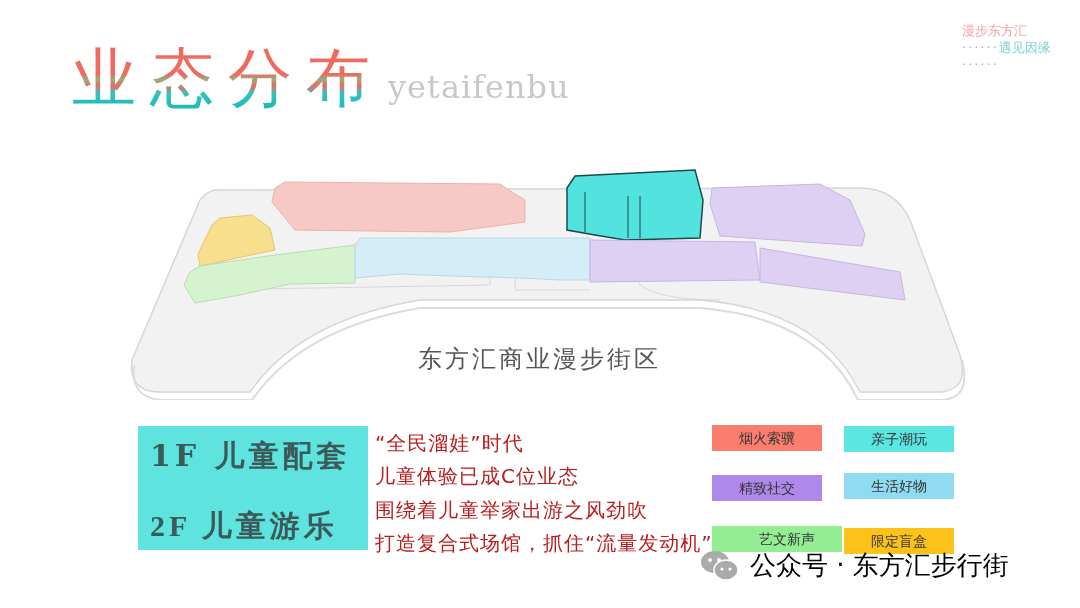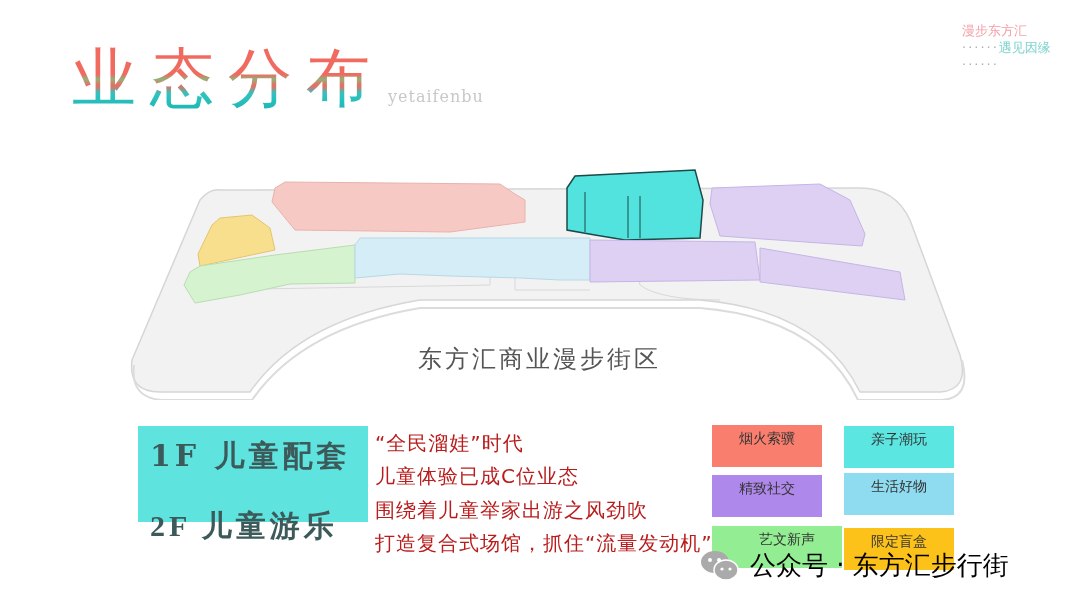--- a/index.html
+++ b/index.html
@@ -1,30 +1,30 @@
 <!DOCTYPE html>
 <html><head>
 <meta charset="utf-8">
 <style>
   html,body{margin:0;padding:0;background:#ffffff;}
   body{width:1080px;height:608px;position:relative;overflow:hidden;font-family:"DejaVu Sans",sans-serif;}
   .title{position:absolute;left:72px;top:42px;display:flex;align-items:flex-end;}
   .title-main{font-size:64px;font-weight:normal;letter-spacing:14px;line-height:72px;
     background:linear-gradient(180deg,#f06a5f 0%,#f06a5f 45%,#8fb37a 52%,#f06a5f 60%,#2ec4c0 72%,#1ab3b3 100%);
     -webkit-background-clip:text;background-clip:text;color:transparent;}
-  .title-sub{font-family:"DejaVu Serif",serif;font-size:16px;color:#c8c8c8;margin-left:4px;margin-bottom:8px;letter-spacing:1px;}
+  .title-sub{font-family:"DejaVu Serif",serif;font-size:32px;color:#c8c8c8;margin-left:4px;margin-bottom:8px;letter-spacing:1px;}
   .brand{position:absolute;left:962px;top:22px;font-size:13px;line-height:17px;color:#f3a0a8;}
   .brand .l2{color:#7fd4cf;}
   .brand .dots{color:#b0b0b0;letter-spacing:2px;}
   .map{position:absolute;left:120px;top:160px;width:860px;height:240px;}
   .map-label{position:absolute;left:418px;top:343px;font-family:"DejaVu Serif",serif;font-size:24px;color:#555;letter-spacing:3px;}
-  .floor-box{position:absolute;left:138px;top:426px;width:230px;height:96px;background:#5ee3df;}
+  .floor-box{position:absolute;left:138px;top:426px;width:230px;height:124px;background:#5ee3df;}
   .floor-row{position:absolute;left:12px;font-family:"DejaVu Serif",serif;font-size:30px;font-weight:bold;color:#3d5a5a;letter-spacing:4px;}
   .desc{position:absolute;left:375px;font-size:20px;color:#b91c1c;letter-spacing:1px;}
-  .tag{position:absolute;width:110px;height:42px;line-height:26px;text-align:center;font-size:14px;color:#333;}
+  .tag{position:absolute;width:110px;height:26px;line-height:26px;text-align:center;font-size:14px;color:#333;}
   .watermark{position:absolute;left:700px;top:548px;display:flex;align-items:center;font-size:26px;color:#000000;}
   .wm-icon{width:40px;height:34px;margin-right:10px;}
 </style>
 </head>
 <body>
 
 <div class="title">
   <span class="title-main">业态分布</span>
   <span class="title-sub">yetaifenbu</span>
 </div>

